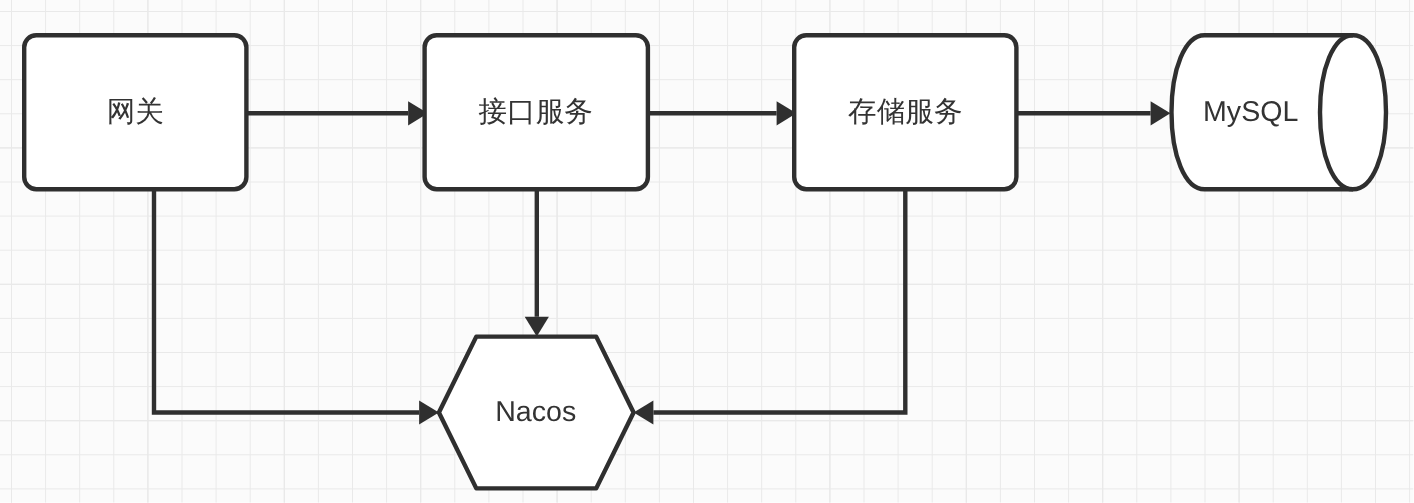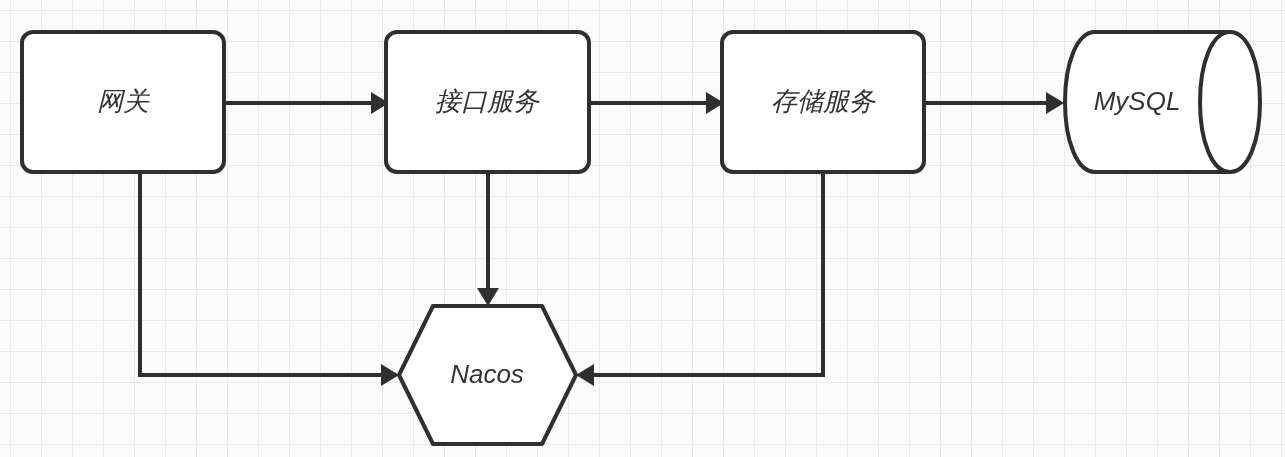--- a/index.html
+++ b/index.html
@@ -22,21 +22,20 @@
       31px 31px,
       124px 124px,
       124px 124px;
     background-position:
       10px 10px,
       10px 10px,
       10px 10px,
       10px 10px;
     overflow: hidden;
     font-family: "Liberation Sans", "DejaVu Sans", sans-serif;
-    font-style: italic;
   }
   #diagram-svg {
     position: absolute;
     left: 0;
     top: 0;
     width: 1285px;
     height: 457px;
   }
   .node-shape {
     fill: #ffffff;

